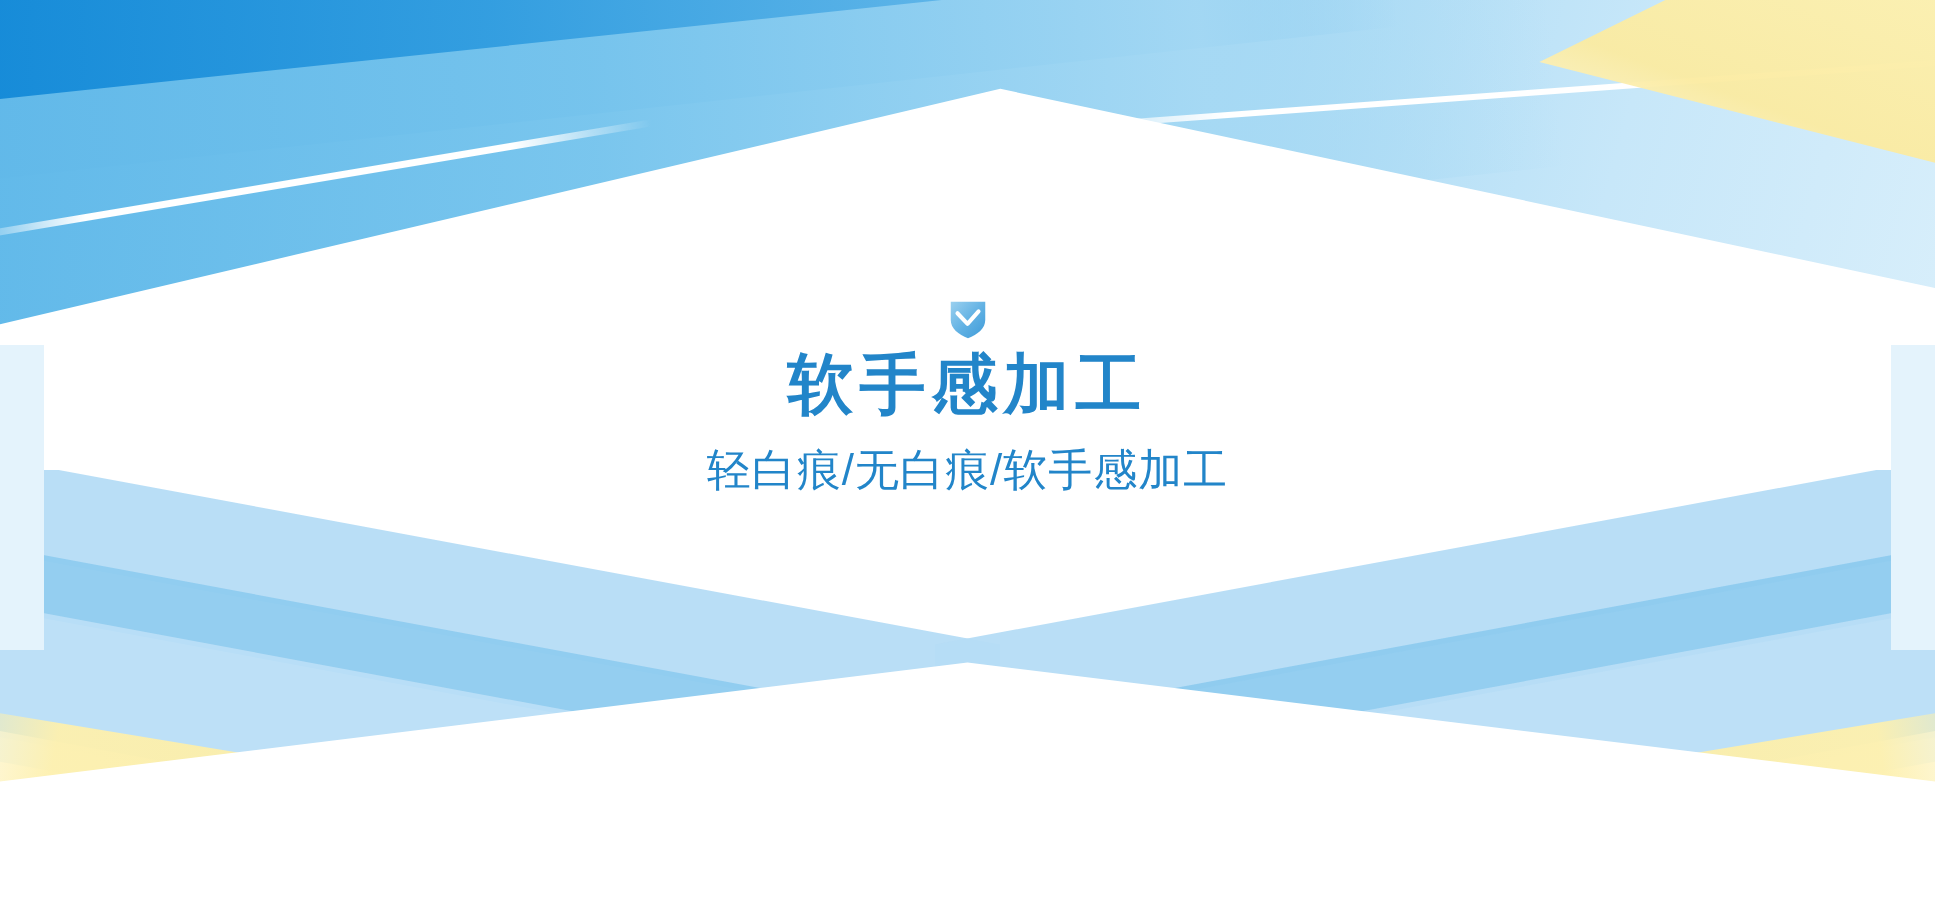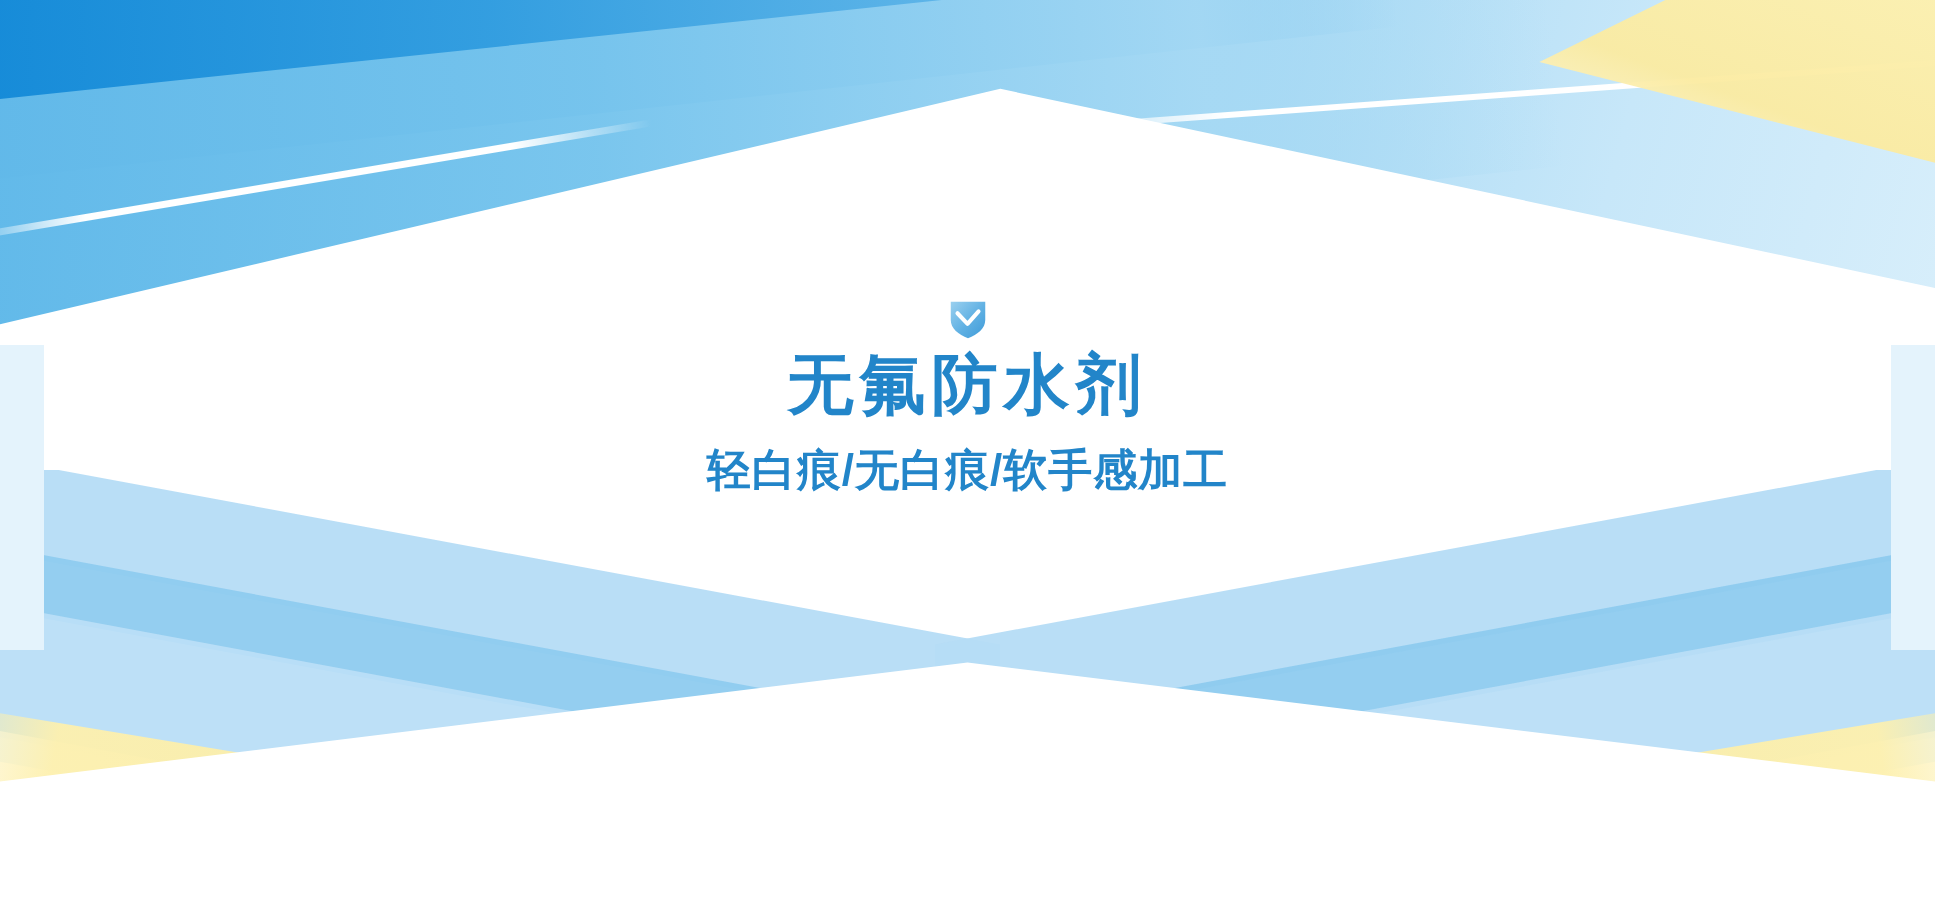--- a/index.html
+++ b/index.html
@@ -205,21 +205,21 @@
     color: #2285c9;
     letter-spacing: 6px;
     line-height: 1.18;
     margin: 0;
     text-align: center;
     white-space: nowrap;
   }
 
   .subtitle {
     font-size: 44px;
-    font-weight: 700;
+    font-weight: 400;
     color: #2285c9;
     letter-spacing: 1px;
     line-height: 1.2;
     margin: 20px 0 0 0;
     text-align: center;
     white-space: nowrap;
   }
 </style>
 </head>
 <body>
@@ -266,18 +266,18 @@
         <linearGradient id="shieldGrad" x1="0" y1="0" x2="1" y2="1">
           <stop offset="0%" stop-color="#9ad0ef"></stop>
           <stop offset="55%" stop-color="#5fb0e3"></stop>
           <stop offset="100%" stop-color="#3f9bd8"></stop>
         </linearGradient>
       </defs>
       <path d="M6 6 H42 V25 C42 34 34 40 24 44 C14 40 6 34 6 25 Z" fill="url(#shieldGrad)"></path>
       <path d="M13 18 L23.5 29 L35 16" fill="none" stroke="#ffffff" stroke-width="4.2" stroke-linecap="round" stroke-linejoin="round"></path>
     </svg>
 
-    <h1 class="title">无氟防水剂</h1>
+    <h1 class="title">软手感加工</h1>
 
     <h2 class="subtitle">轻白痕/无白痕/软手感加工</h2>
   </div>
 
 </div>
 
 </body></html>

